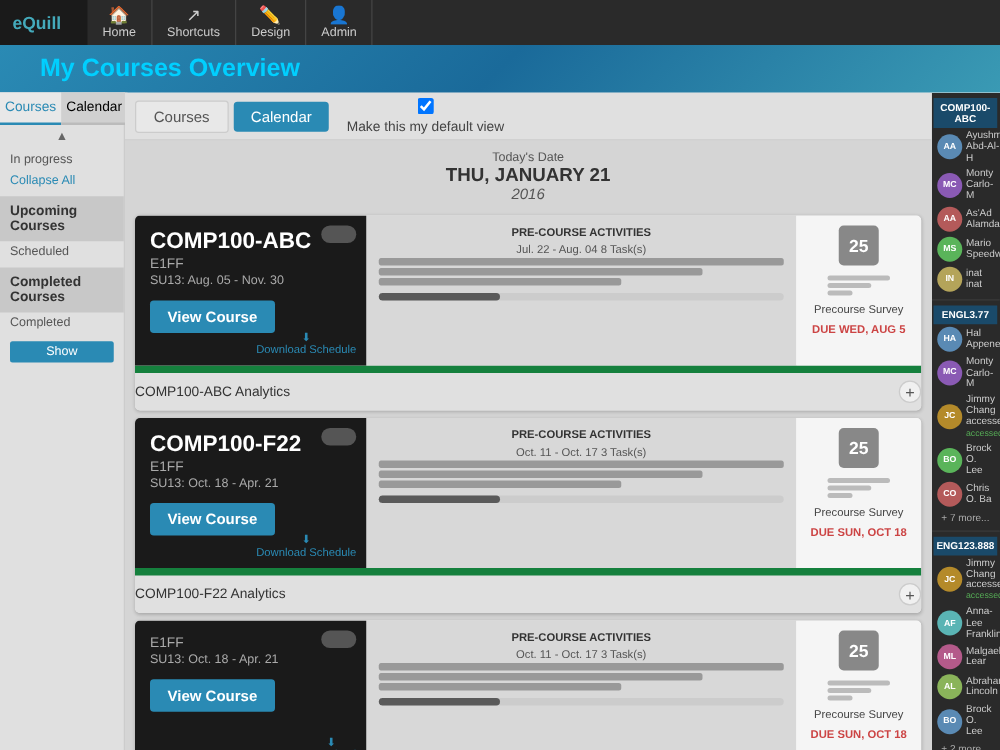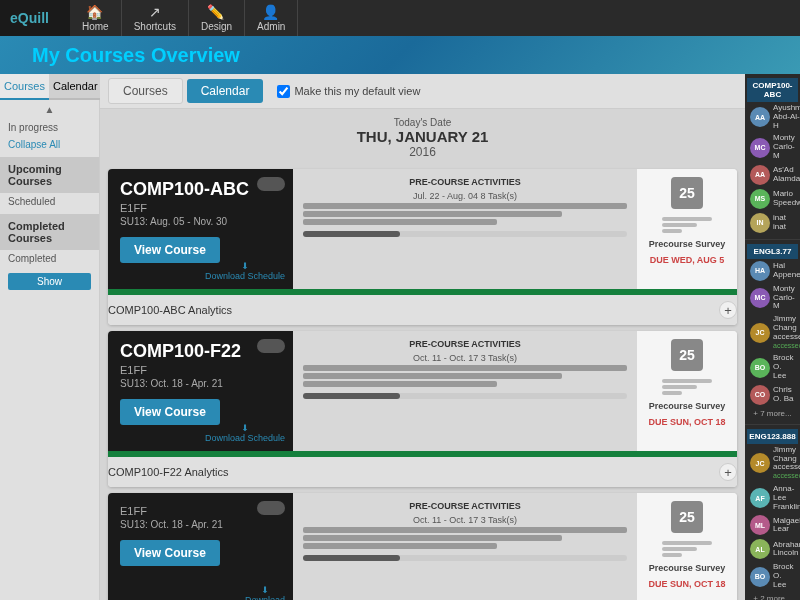--- a/index.html
+++ b/index.html
@@ -194,32 +194,33 @@
       gap: 4px;
       border-bottom: 1px solid #ccc;
     }
     .default-checkbox {
       display: flex;
       align-items: center;
       gap: 4px;
       margin-left: 10px;
       font-size: 11px;
       color: #444;
+      flex-direction: column;
     }
 
     
     .date-display {
       text-align: center;
       padding: 8px 0 4px;
       font-size: 11px;
       color: #555;
     }
     .date-display .date-label { font-size: 10px; }
     .date-display .date-main { font-size: 15px; font-weight: bold; color: #333; }
-    .date-display .date-year { font-size: 12px; color: #555; }
+    .date-display .date-year { font-size: 12px; color: #555; font-style: italic; }
 
     
     .course-card {
       background: #f0f0f0;
       margin: 6px 8px;
       border-radius: 4px;
       overflow: hidden;
       box-shadow: 0 1px 3px rgba(0,0,0,0.2);
     }
     .course-card-inner {
@@ -332,21 +333,20 @@
       width: 32px;
       height: 32px;
       border-radius: 4px;
       display: flex; align-items: center; justify-content: center;
     }
     .survey-label {
       font-size: 9px;
       color: #444;
       margin-top: 4px;
       text-align: center;
-      font-weight: bold;
     }
     .due-date {
       font-size: 9px;
       color: #cc4444;
       margin-top: 6px;
       text-align: center;
       font-weight: bold;
     }
     .task-bars-small {
       width: 50px;

